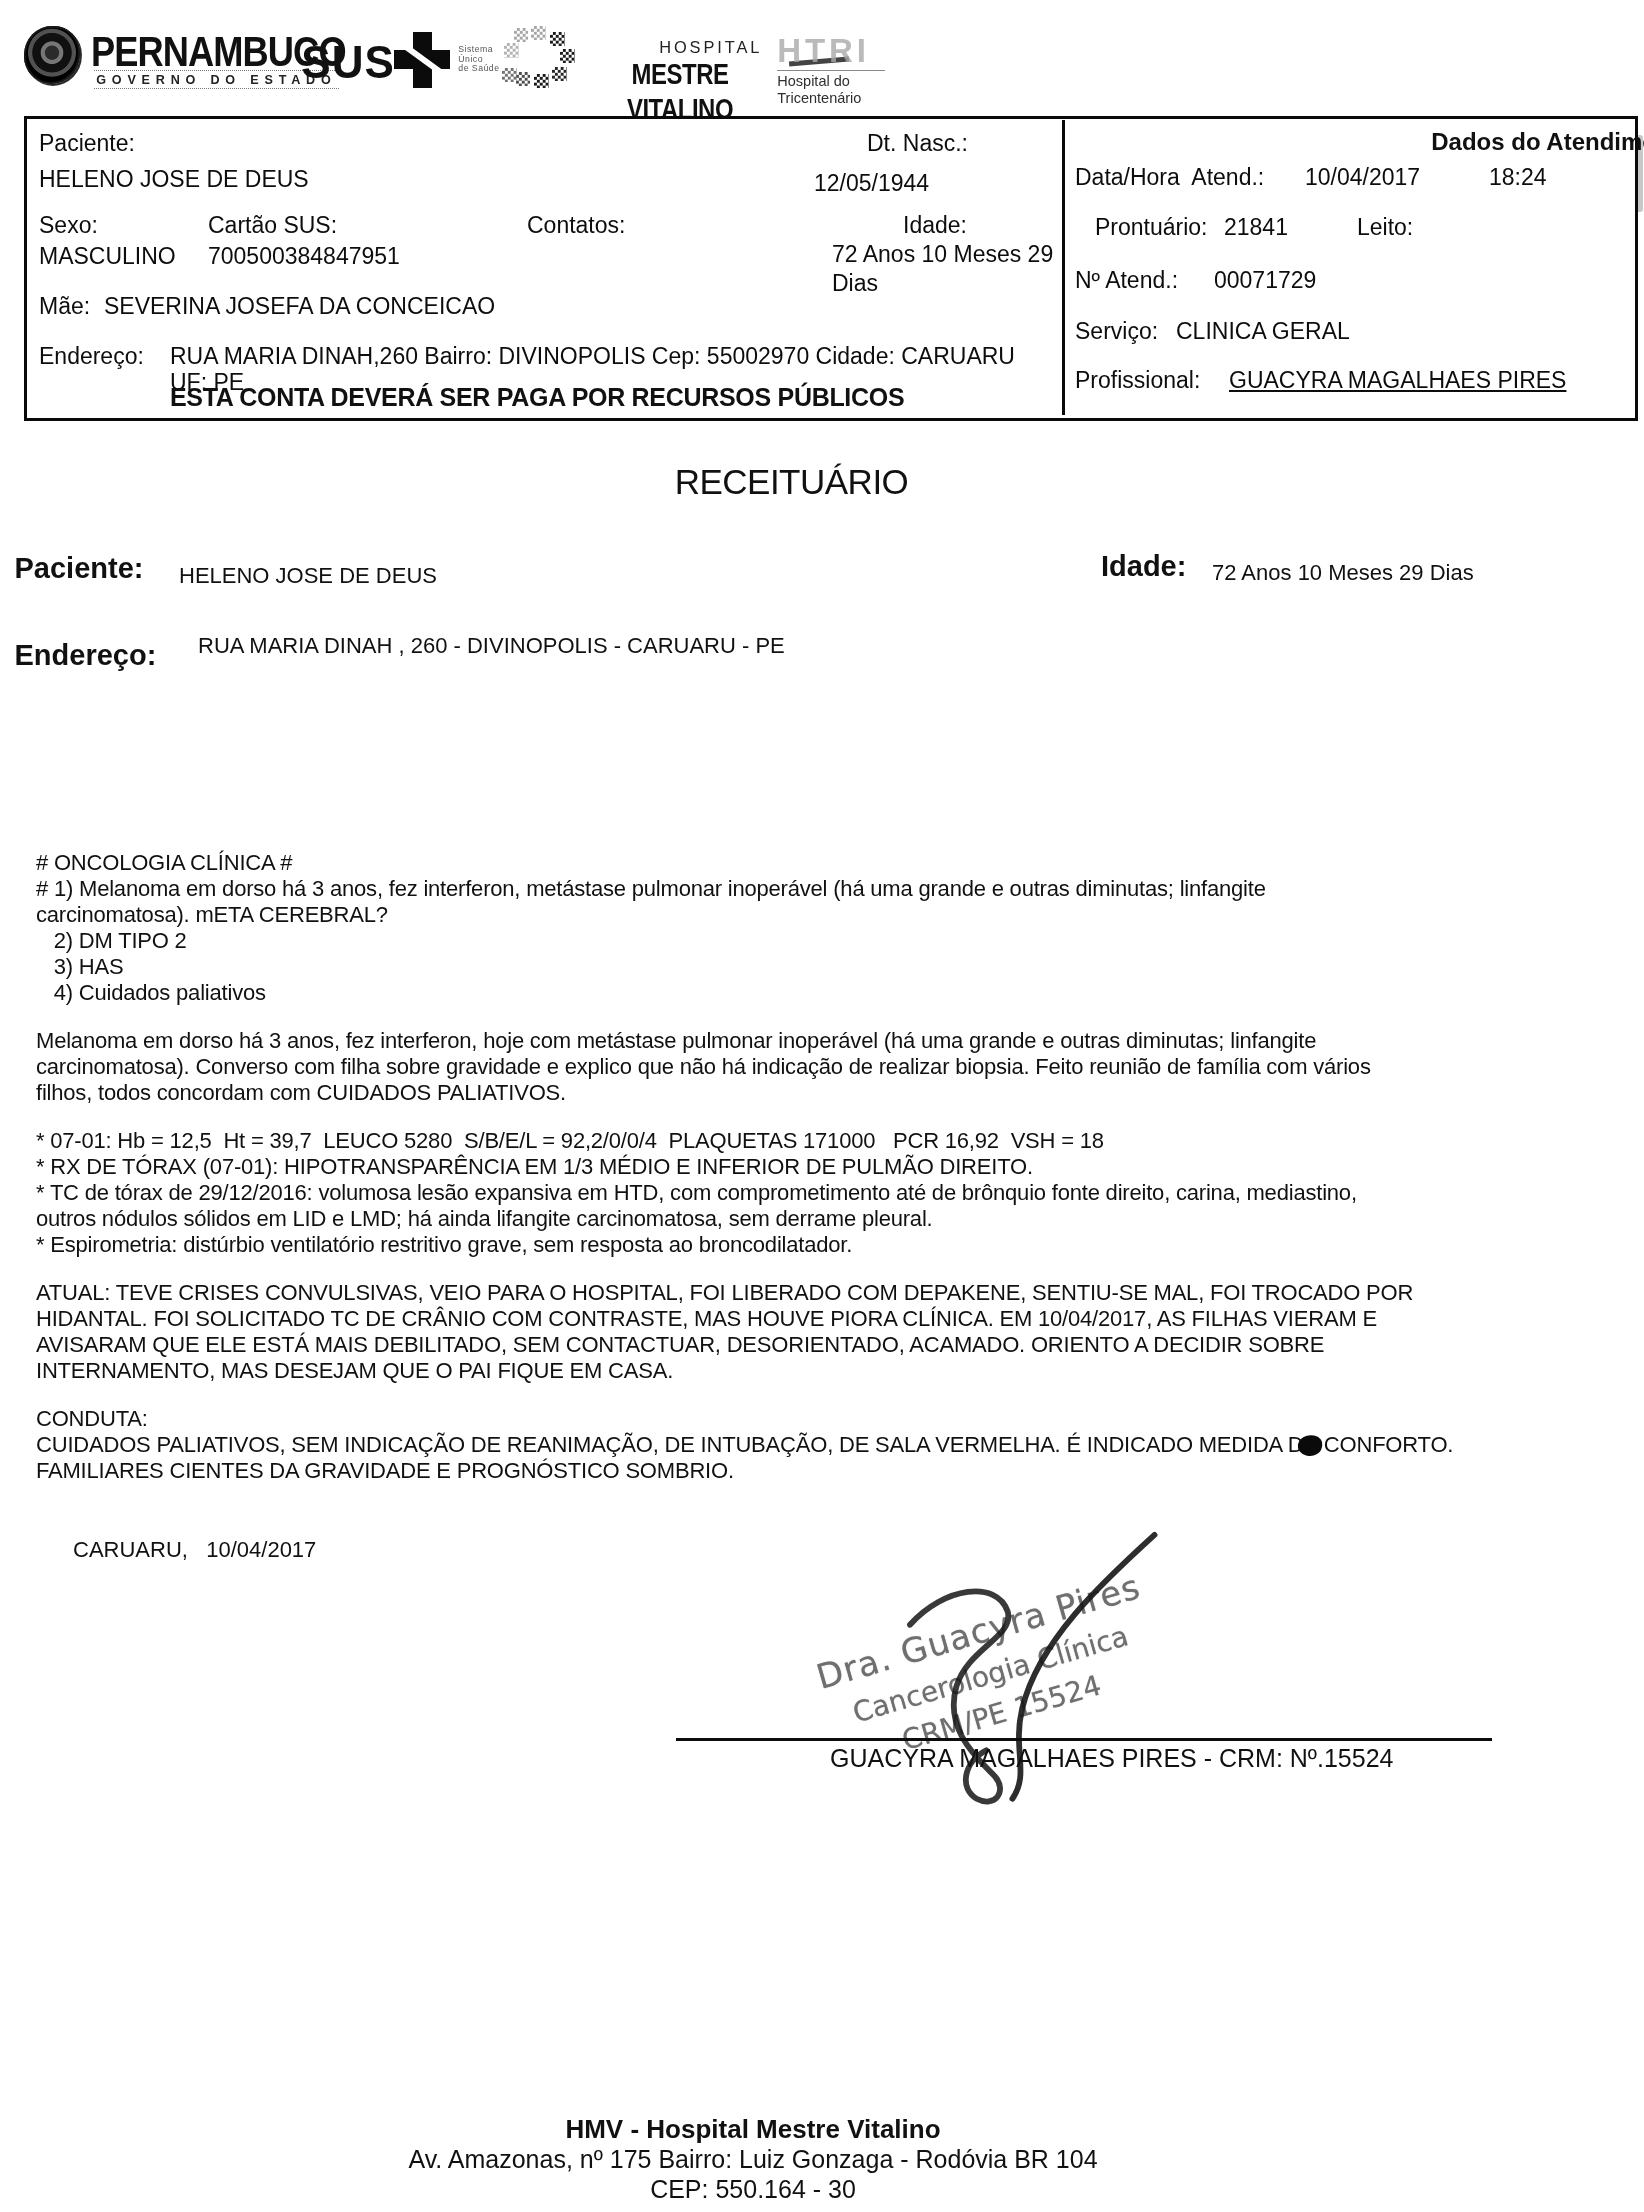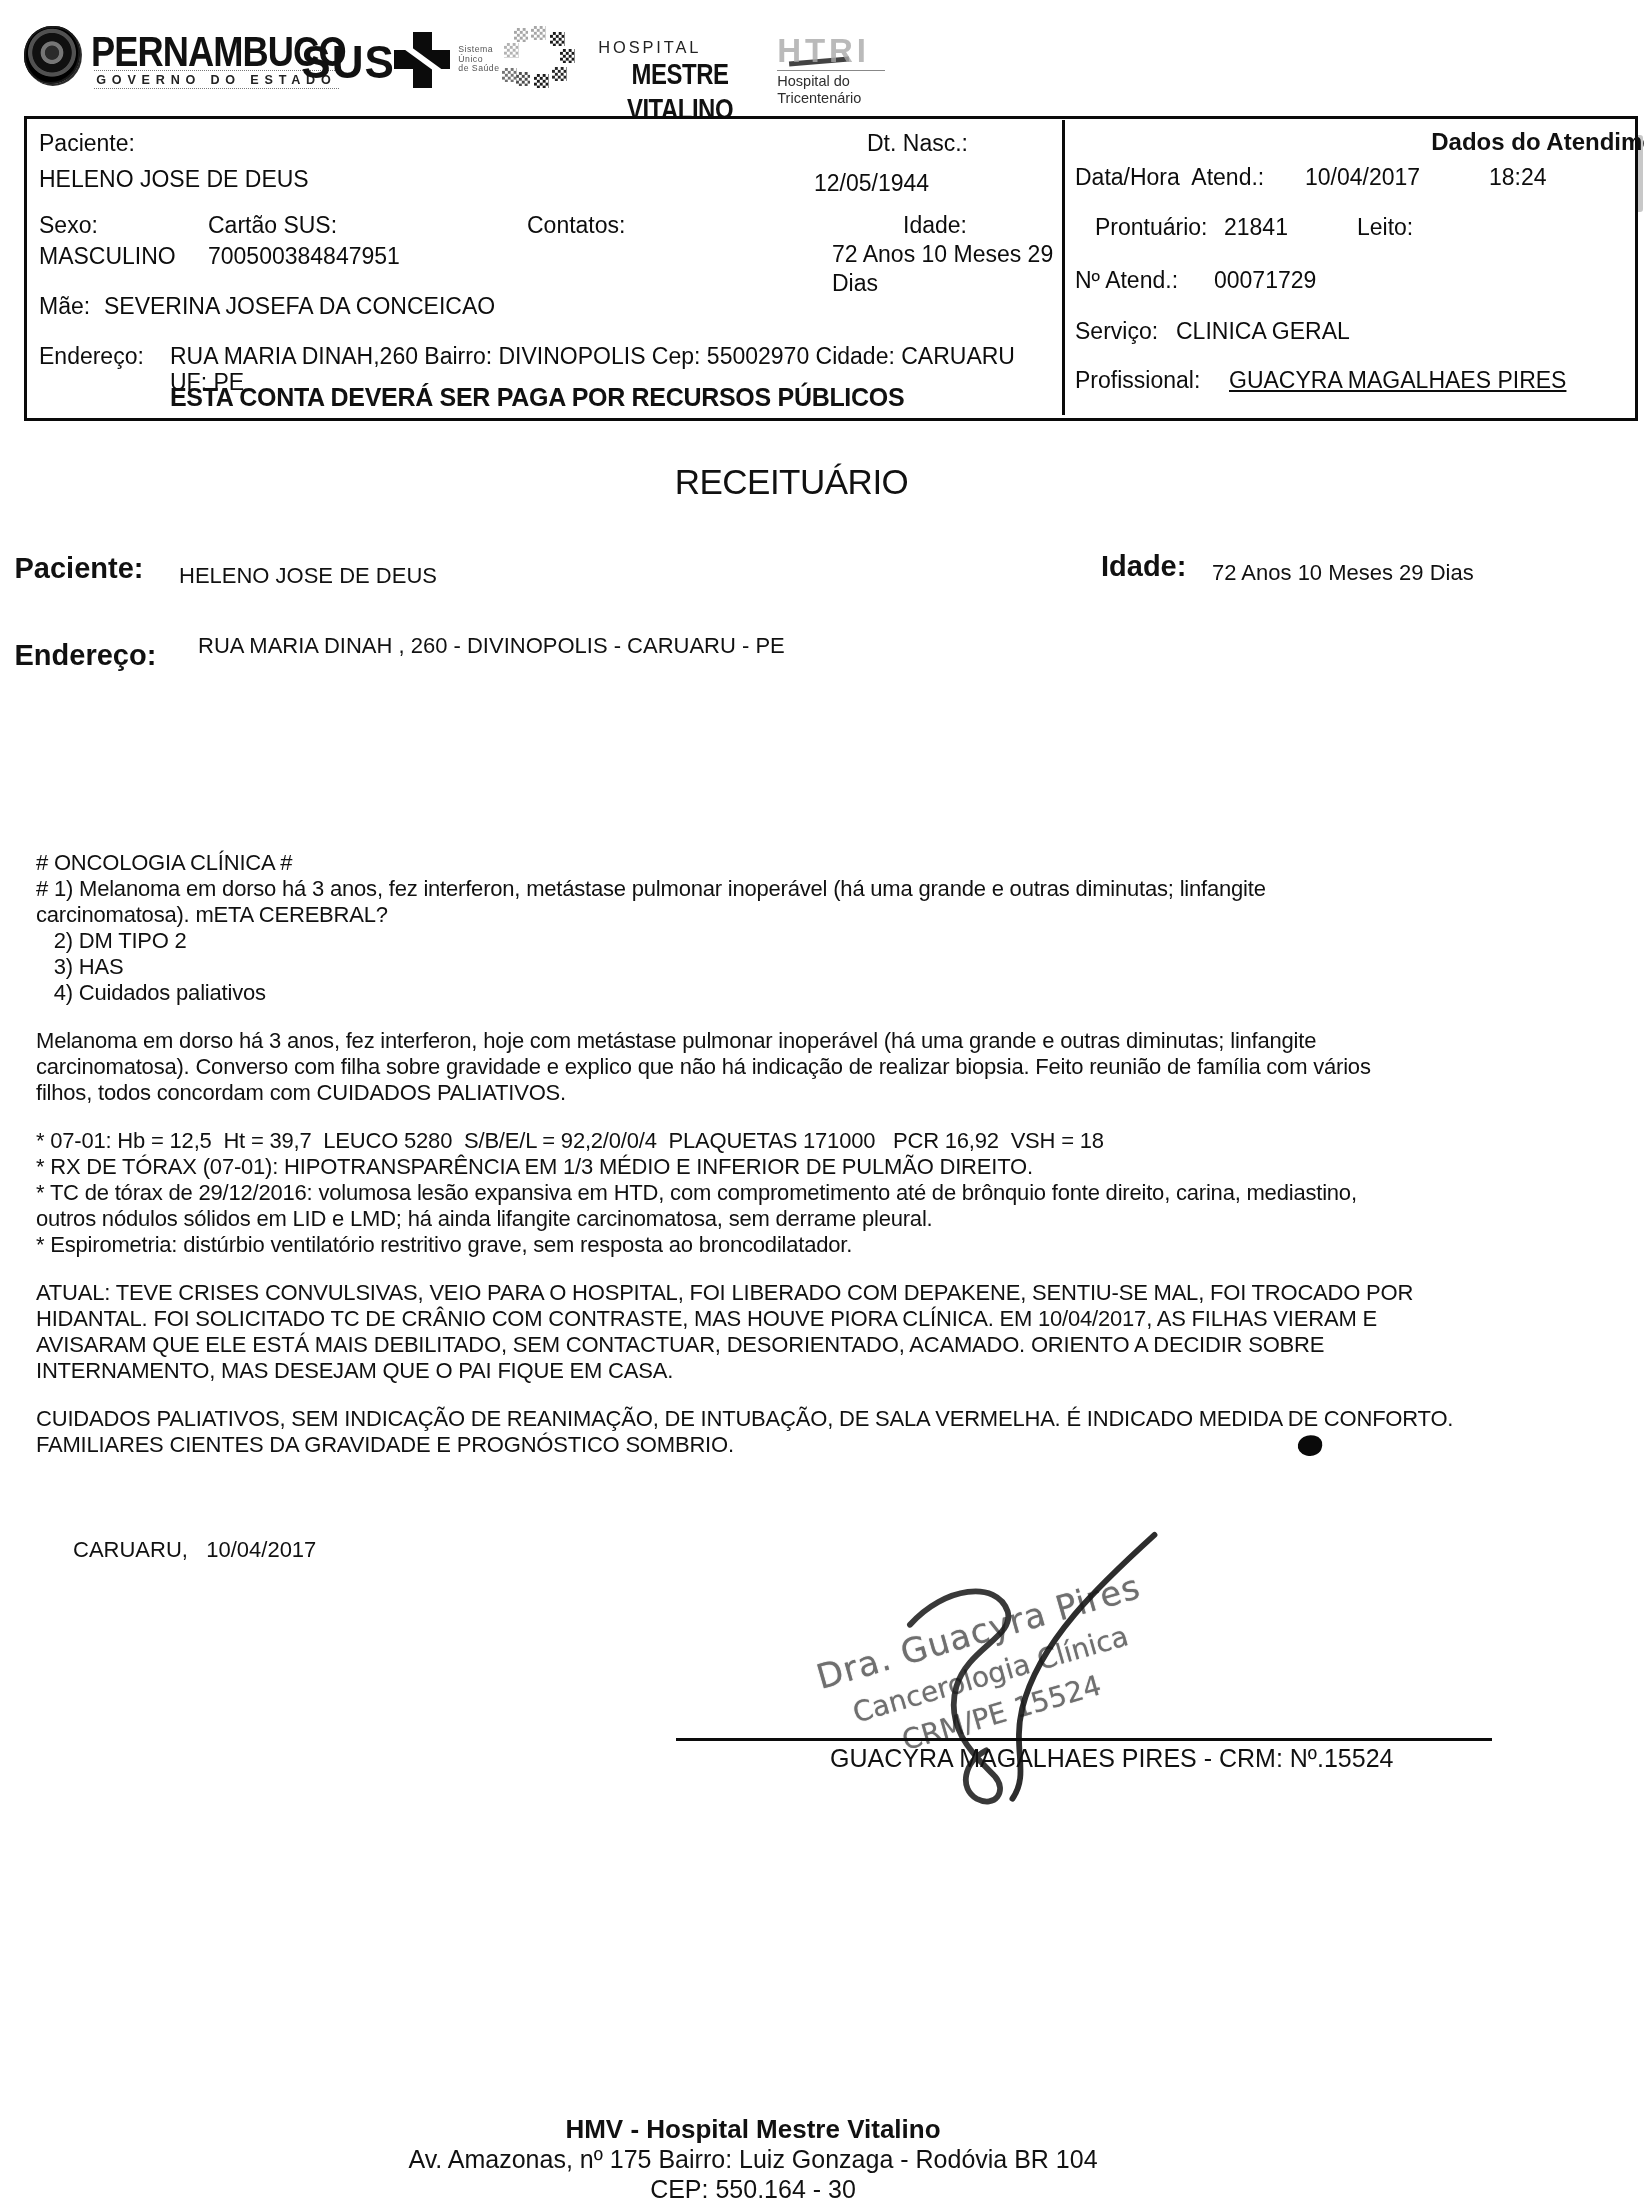--- a/index.html
+++ b/index.html
@@ -25,21 +25,21 @@
   .pe-sub{font-weight:700;font-size:12.6px;letter-spacing:5.8px;color:#222;
     border-top:1.9px dotted #777;border-bottom:1.9px dotted #777;padding:1.9px 1.9px 1px 1.9px;}
   .sus-word{font-weight:900;font-size:44px;letter-spacing:1px;transform:scaleY(1.05);}
   .sus-cross{width:56px;height:56px;position:relative;}
   .sus-cross .v{position:absolute;left:18.3px;top:0;width:19.3px;height:56px;background:#0b0b0b;}
   .sus-cross .h{position:absolute;left:0;top:18.3px;width:56px;height:19.3px;background:#0b0b0b;}
   .sus-cross .stripe{position:absolute;left:-5.8px;top:25px;width:70px;height:5.8px;background:#fff;transform:rotate(36deg);}
   .sus-tag{font-size:8.7px;line-height:9.7px;color:#555;letter-spacing:0.5px;}
   .checker{position:absolute;width:14.5px;height:14.5px;
     background:repeating-conic-gradient(#000 0 25%, #fff 0 50%);background-size:5.8px 5.8px;}
-  .hmv-line1{font-size:16.4px;letter-spacing:2.9px;color:#222;text-align:left;}
+  .hmv-line1{font-size:16.4px;letter-spacing:2.9px;color:#222;text-align:right;}
   .hmv-line2{font-size:26px;font-weight:900;letter-spacing:-0.5px;transform:scale(.92,1.12);transform-origin:center top;text-align:center;}
   .htri-word{font-size:33px;font-weight:700;letter-spacing:3.9px;color:#a9a9a9;opacity:.8;}
   .htri-sub{font-size:14.5px;color:#2e2e2e;line-height:17.4px;border-top:1.9px solid #888;padding-top:1.9px;}
   .htri-dash{position:absolute;width:60px;height:4.8px;background:#222;transform:rotate(-5deg);opacity:.85;}
 
   
   .pbox{border:3.9px solid #0a0a0a;}
   .divider{width:2.9px;background:#0a0a0a;}
   .lbl{font-size:23px;color:#0d0d0d;}
   .val{font-size:23px;color:#0d0d0d;}
@@ -204,20 +204,21 @@
         <div class="note-line">outros nódulos sólidos em LID e LMD; há ainda lifangite carcinomatosa, sem derrame pleural.</div>
         <div class="note-line">* Espirometria: distúrbio ventilatório restritivo grave, sem resposta ao broncodilatador.</div>
       </div>
       <div class="note-para">
         <div class="note-line">ATUAL: TEVE CRISES CONVULSIVAS, VEIO PARA O HOSPITAL, FOI LIBERADO COM DEPAKENE, SENTIU-SE MAL, FOI TROCADO POR</div>
         <div class="note-line">HIDANTAL. FOI SOLICITADO TC DE CRÂNIO COM CONTRASTE, MAS HOUVE PIORA CLÍNICA. EM 10/04/2017, AS FILHAS VIERAM E</div>
         <div class="note-line">AVISARAM QUE ELE ESTÁ MAIS DEBILITADO, SEM CONTACTUAR, DESORIENTADO, ACAMADO. ORIENTO A DECIDIR SOBRE</div>
         <div class="note-line">INTERNAMENTO, MAS DESEJAM QUE O PAI FIQUE EM CASA.</div>
       </div>
       <div class="note-para">
+        <div class="note-line">CONDUTA:</div>
         <div class="note-line">CUIDADOS PALIATIVOS, SEM INDICAÇÃO DE REANIMAÇÃO, DE INTUBAÇÃO, DE SALA VERMELHA. É INDICADO MEDIDA DE CONFORTO.</div>
         <div class="note-line">FAMILIARES CIENTES DA GRAVIDADE E PROGNÓSTICO SOMBRIO.</div>
       </div>
     </div>
   <div class="abs dateline" style="left:36px;top:1526px;">CARUARU,   10/04/2017</div>
 
   <div class="abs ink-blob" style="left:1298px;top:1435px;"></div>
 
   <div class="abs stamp" style="left:782px;top:1610px;">
     <div class="s1">Dra. Guacyra Pires</div>

